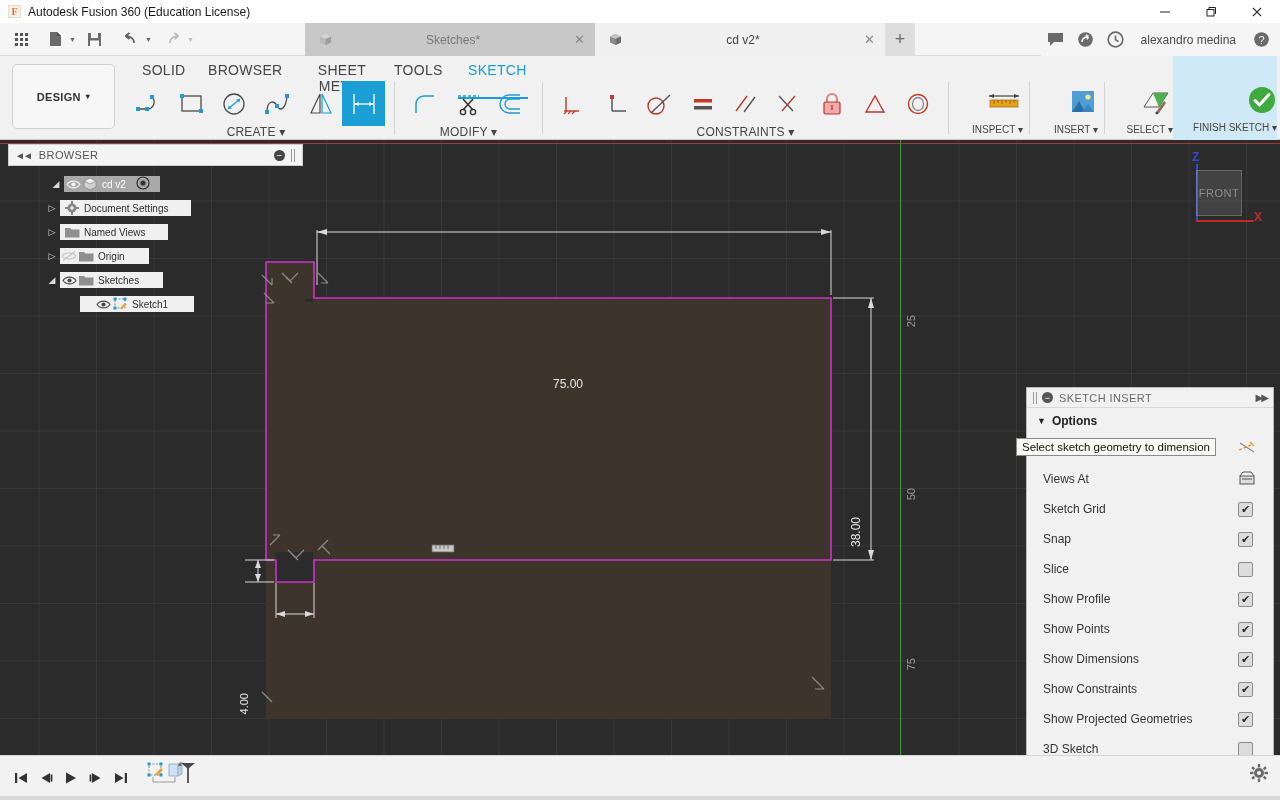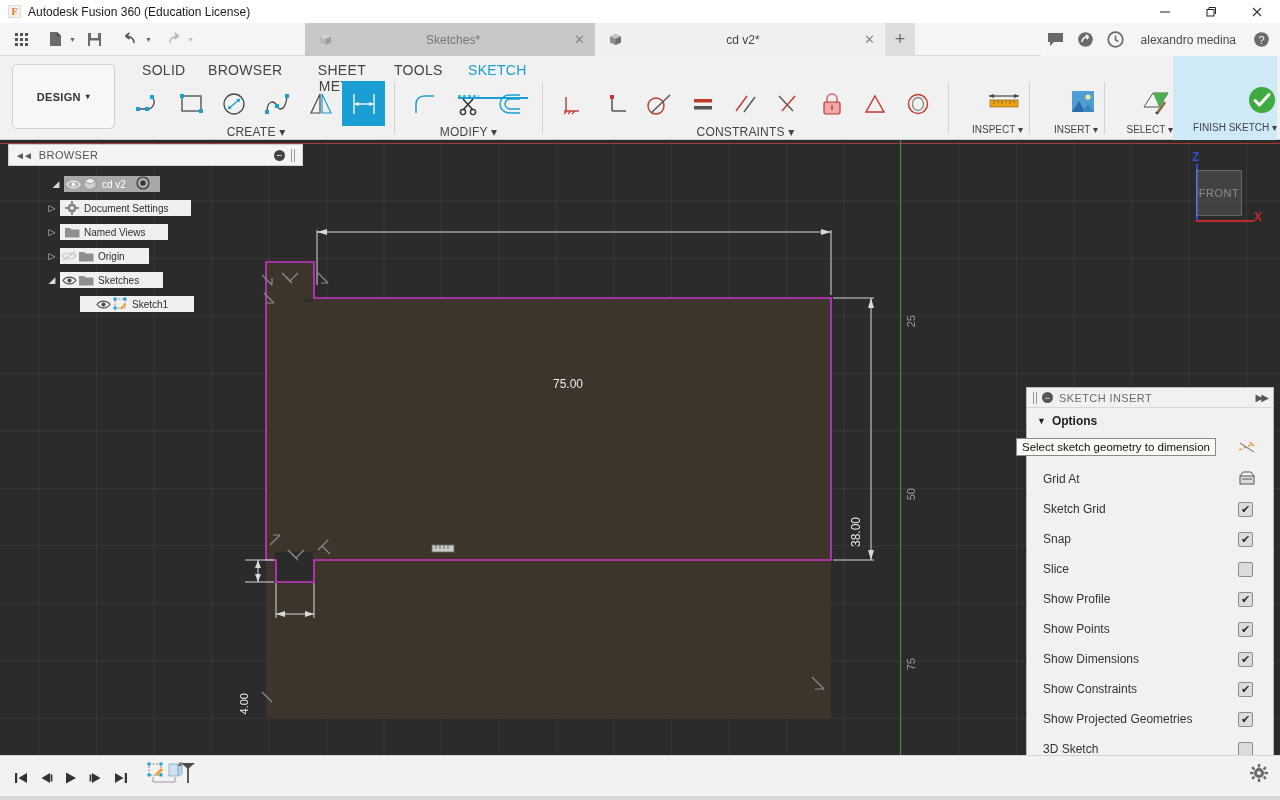--- a/index.html
+++ b/index.html
@@ -781,21 +781,21 @@
         <span style="margin-right:6px">
           <svg width="20" height="16" viewBox="0 0 20 16">
             <line x1="2" y1="10" x2="16" y2="4" stroke="#e89020" stroke-width="1.3" stroke-dasharray="3,2"></line>
             <line x1="3" y1="3" x2="17" y2="12" stroke="#888" stroke-width="1.1"></line>
             <line x1="13" y1="2" x2="17" y2="6" stroke="#e89020" stroke-width="1.1"></line>
           </svg>
         </span>
       </div>
 
       <div class="pal-row">
-        <span class="lbl">Grid At</span>
+        <span class="lbl">Views At</span>
         <span style="margin-right:7px">
           <svg width="18" height="16" viewBox="0 0 18 16">
             <rect x="2" y="6" width="14" height="8" fill="#dcdcdc" stroke="#555" stroke-width="1"></rect>
             <path d="M2 6 L5 2 H13 L16 6" fill="none" stroke="#555" stroke-width="1"></path>
             <line x1="4" y1="9" x2="14" y2="9" stroke="#555" stroke-width="1"></line>
           </svg>
         </span>
       </div>
 
       <div class="pal-row">

